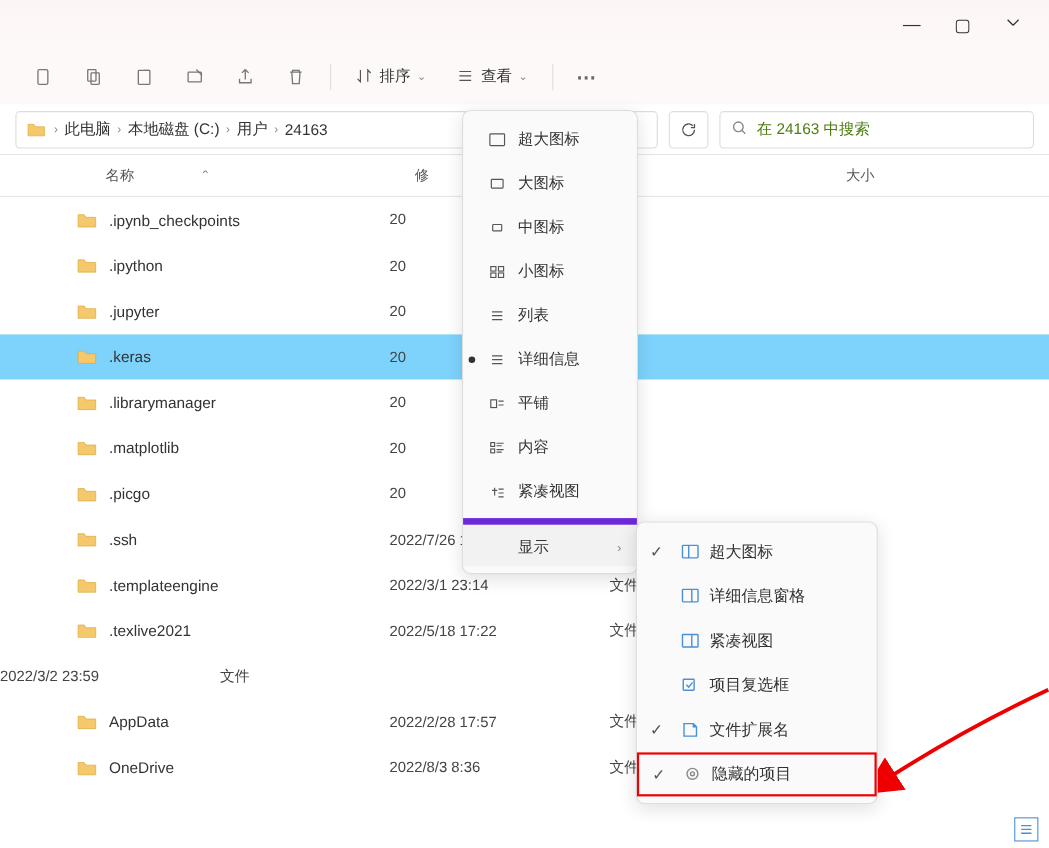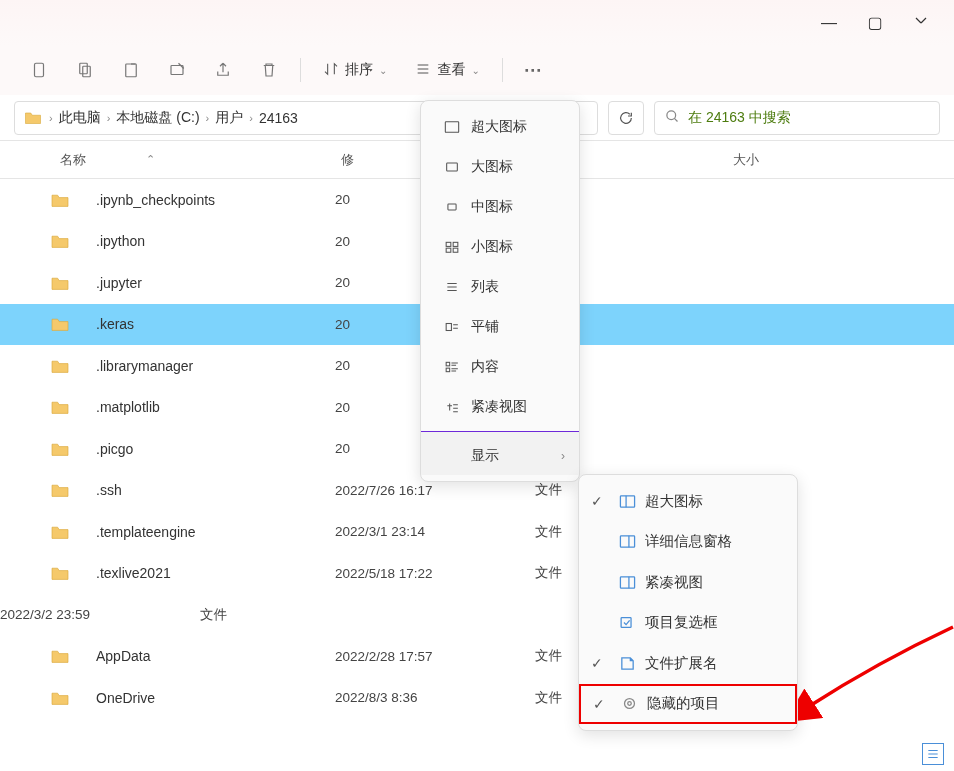--- a/index.html
+++ b/index.html
@@ -13,41 +13,41 @@
     .toolbar-dropdown { height: 38px; display: flex; align-items: center; gap: 6px; padding: 0 10px; color: #333; font-size: 14px; border-radius: 4px; }
     .divider { width: 1px; height: 24px; background: #ddd; margin: 0 4px; }
     
     .nav-bar { height: 46px; display: flex; align-items: center; padding: 0 14px; gap: 10px; border-bottom: 1px solid #e5e5e5; background: #fff; }
     .breadcrumb { flex: 1; height: 34px; border: 1px solid #ddd; border-radius: 4px; display: flex; align-items: center; padding: 0 8px; gap: 4px; font-size: 14px; color: #333; }
     .bc-folder { width: 20px; height: 20px; display: flex; align-items: center; justify-content: center; }
     .bc-sep { color: #888; font-size: 11px; padding: 0 2px; }
     .refresh-btn { width: 36px; height: 34px; border: 1px solid #ddd; border-radius: 4px; display: flex; align-items: center; justify-content: center; color: #555; }
     .search-box { width: 286px; height: 34px; border: 1px solid #ddd; border-radius: 4px; display: flex; align-items: center; padding: 0 10px; gap: 8px; color: #4d7c0f; font-size: 14px; }
     
-    .headers { height: 38px; display: flex; align-items: center; border-bottom: 1px solid #e5e5e5; font-size: 13px; color: #555; }
+    .headers { height: 38px; display: flex; align-items: center; border-bottom: 1px solid #e5e5e5; font-size: 13px; color: #555; padding-left: 36px; }
     .col-name { width: 335px; padding-left: 60px; display: flex; align-items: center; gap: 60px; }
     .sort-ind { font-size: 11px; color: #888; }
     .col-mod { width: 200px; padding-left: 6px; }
     .col-type { width: 150px; padding-left: 6px; }
     .col-size { width: 150px; padding-left: 6px; margin-left: 42px; }
     
     .file-list { overflow: hidden; }
     .file-row { height: 41.5px; display: flex; align-items: center; font-size: 14px; color: #333; }
     .file-row.selected { background: #7dd3fc; }
-    .file-row .name-cell { width: 335px; padding-left: 50px; display: flex; align-items: center; gap: 26px; }
+    .file-row .name-cell { width: 335px; padding-left: 50px; display: flex; align-items: center; gap: 10px; margin-left: 19px; }
     .file-row .mod-cell { width: 200px; font-size: 13.5px; color: #444; }
     .file-row .type-cell { width: 150px; font-size: 13.5px; color: #444; }
     .folder-icon { width: 20px; height: 16px; display: inline-block; }
     
     .view-menu { position: absolute; left: 420px; top: 100px; width: 160px; background: #fafafa; border: 1px solid #ddd; border-radius: 8px; box-shadow: 0 4px 16px rgba(0,0,0,0.12); padding: 6px 0; }
     .view-item { height: 40px; display: flex; align-items: center; padding: 0 14px; gap: 10px; font-size: 14px; color: #333; position: relative; }
     .view-item .dot { position: absolute; left: 5px; width: 6px; height: 6px; background: #333; border-radius: 50%; opacity: 0; }
     .view-item.active .dot { opacity: 1; }
     .view-item .icon-slot { width: 18px; display: flex; justify-content: center; color: #555; margin-left: 8px; }
-    .view-item.submenu { border-top: 1px solid #6d28d9; margin-top: 4px; padding-top: 4px; height: 44px; background: #f2f2f2; }
+    .view-item.submenu { border-top: 6px solid #6d28d9; margin-top: 4px; padding-top: 4px; height: 44px; background: #f2f2f2; }
     .view-item .chev-r { margin-left: auto; color: #888; font-size: 12px; }
     
     .show-menu { position: absolute; left: 578px; top: 474px; width: 220px; background: #fafafa; border: 1px solid #ddd; border-radius: 8px; box-shadow: 0 4px 16px rgba(0,0,0,0.12); padding: 6px 0; }
     .show-item { height: 40.5px; display: flex; align-items: center; padding: 0 12px; gap: 8px; font-size: 14.5px; color: #333; position: relative; }
     .show-item .check { width: 18px; color: #555; font-size: 14px; opacity: 0; }
     .show-item.checked .check { opacity: 1; }
     .show-item .icon-slot { width: 20px; display: flex; justify-content: center; color: #4a8fd8; }
     .show-item.highlighted { border: 2px solid #e00; }
     
     .arrow { position: absolute; left: 798px; top: 622px; pointer-events: none; }
@@ -329,20 +329,29 @@
     </div>
     <div class="view-item">
       <span class="dot"></span>
       <span class="icon-slot">
         <svg width="14" height="12" viewBox="0 0 24 20" fill="none" stroke="#555" stroke-width="1.8">
           <path d="M4 4 h16 M4 10 h16 M4 16 h16"></path>
         </svg>
       </span>
       <span>列表</span>
     </div>
+    <div class="view-item active">
+      <span class="dot"></span>
+      <span class="icon-slot">
+        <svg width="14" height="12" viewBox="0 0 24 20" fill="none" stroke="#555" stroke-width="1.8">
+          <path d="M4 4 h16 M4 10 h16 M4 16 h16"></path>
+        </svg>
+      </span>
+      <span>详细信息</span>
+    </div>
     <div class="view-item">
       <span class="dot"></span>
       <span class="icon-slot">
         <svg width="14" height="12" viewBox="0 0 24 20" fill="none" stroke="#555" stroke-width="1.8">
           <rect x="2" y="4" width="9" height="12"></rect>
           <path d="M14 6 h8 M14 12 h8"></path>
         </svg>
       </span>
       <span>平铺</span>
     </div>

